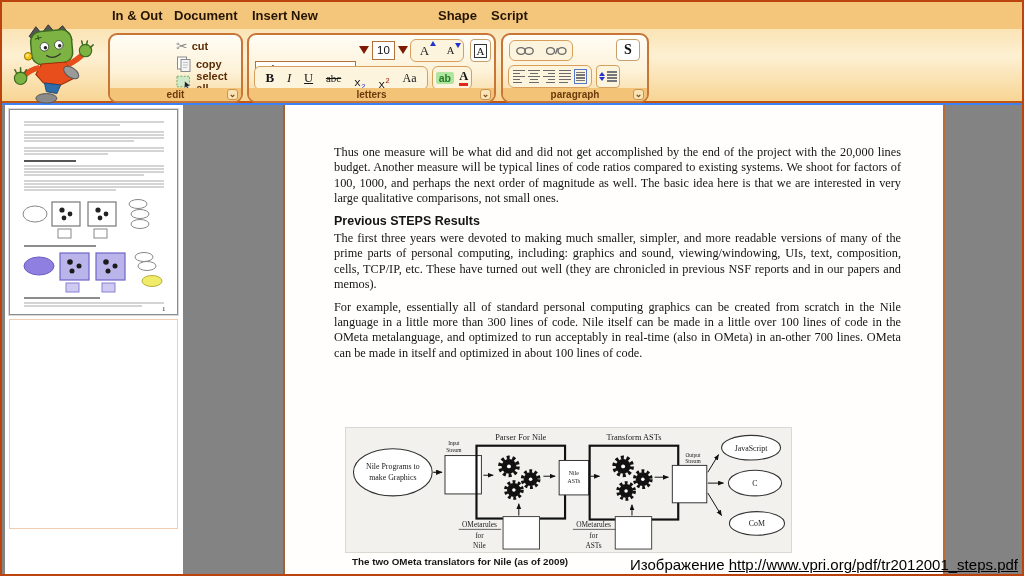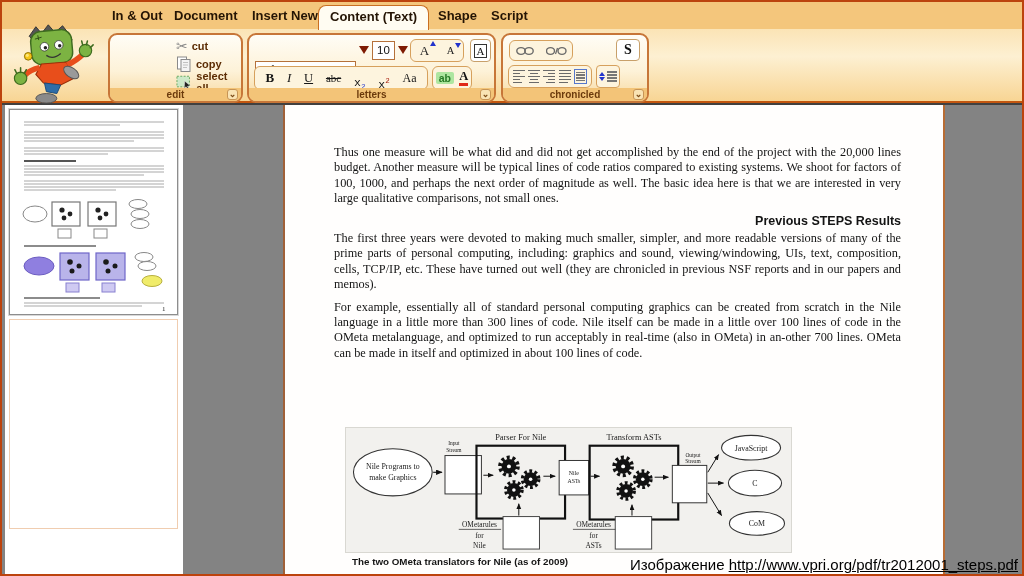--- a/index.html
+++ b/index.html
@@ -1,18 +1,18 @@
 <!DOCTYPE html>
 <html><head>
 <meta charset="utf-8">
 <style>
   * { margin:0; padding:0; box-sizing:border-box; }
   html,body { width:1024px; height:576px; overflow:hidden; background:#838383;
               font-family:"Liberation Sans", sans-serif; }
-  .window { position:relative; width:1024px; height:576px; border:2px solid #bc430d; background:#404040; }
+  .window { position:relative; width:1024px; height:576px; border:2px solid #bc430d; background:#3b82f6; }
 
   
   .chrome { position:absolute; left:0; top:0; width:1020px; height:101px;
             background:linear-gradient(180deg,#f5c87e 0%, #fbe3b4 26%, #fdf0d2 55%, #f8d594 100%);
             border-bottom:2px solid #c3560f; }
   .tabbar { position:absolute; left:0; top:0; width:100%; height:27px; background:#f4c67c; }
   .tab { position:absolute; top:0; height:27px; line-height:27px; font-size:13px; font-weight:600;
          color:#241404; cursor:default; white-space:nowrap; }
   .tab.active { top:3px; height:25px; line-height:22px; background:#fffcf2;
                 border:1.5px solid #c96f22; border-bottom:none; border-radius:8px 8px 0 0;
@@ -113,21 +113,21 @@
   .thumb1 { top:4px; height:206px; border:1px solid #8d8d8d; outline:1px solid #d8d8d8; }
   .thumb2 { top:214px; height:210px; border:1px solid #f0cdb0; }
 
   .page { position:absolute; left:281px; top:0; width:662px; height:469px; background:#fffefd;
           border-left:2px solid #a06038; border-right:2px solid #b86c34; }
   .textcol { position:absolute; left:49px; top:40px; width:567px; color:#141414;
              font-family:"Liberation Serif",serif; font-size:12.3px; line-height:15.4px;
              text-align:justify; }
   .textcol p { margin:0 0 7px 0; }
   .textcol h3 { font-family:"Liberation Sans",sans-serif; font-size:12.5px; font-weight:bold;
-                margin:5px 0 2px 0; text-align:right; }
+                margin:5px 0 2px 0; text-align:left; }
   .caret { display:inline-block; width:2px; height:13px; background:#49b83c;
            vertical-align:-2px; margin:0 1px 0 0; }
   .figure { position:absolute; left:60px; top:322px; width:447px; height:126px;
             background:#f2f1ee; border:1px solid #d9d8d2; }
   .figcap { position:absolute; left:67px; top:451px; font-size:9.8px; font-weight:bold;
             color:#161616; }
   .attribution { position:absolute; right:4px; bottom:1px; font-size:15px; color:#000;
                  z-index:9; white-space:nowrap; }
   .attribution a { color:#000; text-decoration:underline; cursor:pointer; }
 
@@ -141,21 +141,20 @@
 </head>
 <body>
 
 <div class="window">
 
   <div class="chrome">
     <div class="tabbar">
       <div class="tab t0">In &amp; Out</div>
       <div class="tab t1">Document</div>
       <div class="tab t2">Insert New</div>
-      <div class="tab t3 active">Content (Text)</div>
       <div class="tab t4">Shape</div>
       <div class="tab t5">Script</div>
     </div>
 
     <div class="mascot">
       <svg width="98" height="84" viewBox="0 0 100 88">
         <path d="M24,16 L31,6 37,13 44,4 51,12 59,5 66,14 69,20 60,20 30,22 Z" fill="#555" stroke="#333" stroke-width="1"></path>
         <rect x="26" y="10" width="43" height="35" rx="11" fill="#7cb342" stroke="#3e6b1f" stroke-width="1.5" transform="rotate(-5 47 27)"></rect>
         <circle cx="40" cy="27" r="4.5" fill="#fff" stroke="#333" stroke-width="0.8"></circle>
         <circle cx="55" cy="25" r="4.5" fill="#fff" stroke="#333" stroke-width="0.8"></circle>
@@ -292,21 +291,21 @@
             <b class="d"></b>
           </span>
         <span class="lslines">
             <i></i>
             <i></i>
             <i></i>
             <i></i>
           </span>
       </div>
       <div class="glabel">
-        <span>chronicled</span>
+        <span>paragraph</span>
         <span class="chev">⌄</span>
       </div>
     </div>
   </div>
 
   <div class="content">
 
     <div class="sidebar">
       <div class="thumb thumb1">
         <svg width="167" height="204" viewBox="0 0 167 204">

